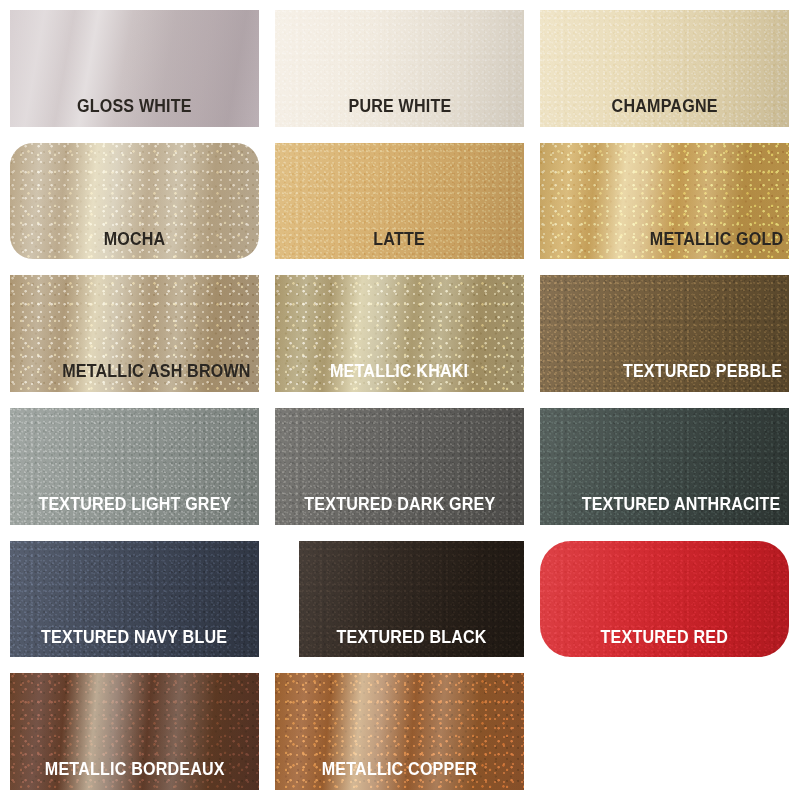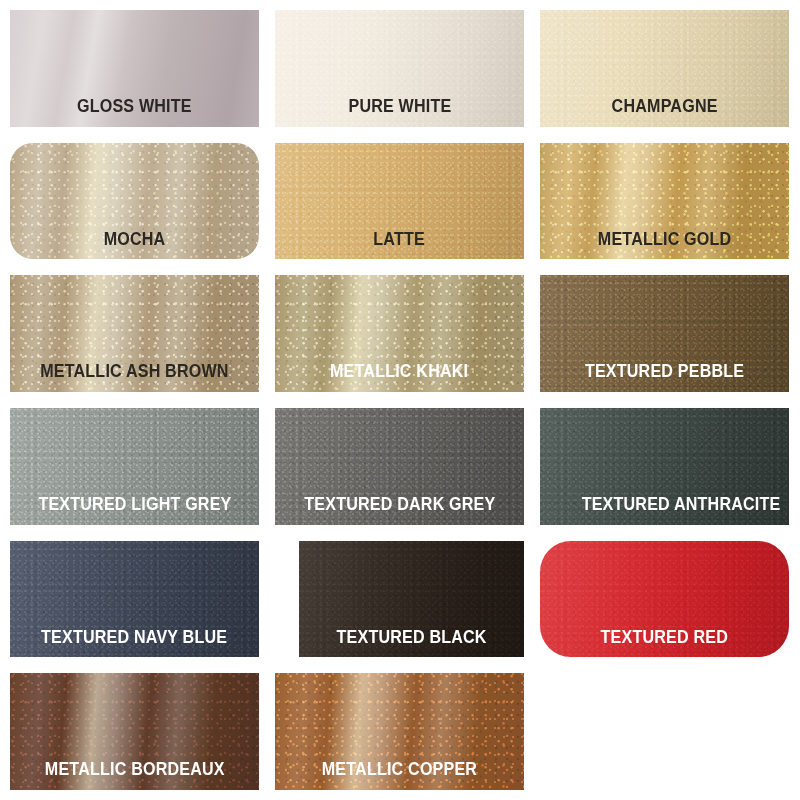--- a/index.html
+++ b/index.html
@@ -157,36 +157,36 @@
     <div class="swatch tex-sparkle" style="background: linear-gradient(103deg, rgb(198, 187, 171) 0%, rgb(189, 178, 162) 48%, rgb(178, 167, 150) 100%); border-radius: 23px;">
       <span class="grain"></span>
       <span class="sheen sheen-gold"></span>
       <span class="swatch-label label-dark" style="color: rgb(43, 39, 34);">MOCHA</span>
     </div>
     <div class="swatch tex-fine" style="background: linear-gradient(103deg, rgb(221, 185, 120) 0%, rgb(214, 174, 108) 48%, rgb(205, 163, 97) 100%);">
       <span class="grain"></span>
       <span class="sheen sheen-soft"></span>
       <span class="swatch-label label-dark" style="color: rgb(43, 39, 34);">LATTE</span>
     </div>
-    <div class="swatch tex-sparkle" style="background: linear-gradient(103deg, rgb(215, 184, 119) 0%, rgb(195, 154, 82) 48%, rgb(176, 140, 71) 100%);">
+    <div class="swatch tex-sparkle" style="background: linear-gradient(103deg, rgb(215, 184, 119) 0%, rgb(195, 154, 82) 48%, rgb(176, 140, 71) 100%); justify-content: flex-end;">
       <span class="grain"></span>
       <span class="sheen sheen-gold"></span>
       <span class="swatch-label label-dark" style="color: rgb(43, 39, 34);">METALLIC GOLD</span>
     </div>
-    <div class="swatch tex-sparkle" style="background: linear-gradient(103deg, rgb(182, 167, 146) 0%, rgb(171, 156, 135) 48%, rgb(158, 143, 122) 100%);">
+    <div class="swatch tex-sparkle" style="background: linear-gradient(103deg, rgb(182, 167, 146) 0%, rgb(171, 156, 135) 48%, rgb(158, 143, 122) 100%); justify-content: flex-end;">
       <span class="grain"></span>
       <span class="sheen sheen-gold"></span>
       <span class="swatch-label label-dark" style="color: rgb(43, 39, 34);">METALLIC ASH BROWN</span>
     </div>
     <div class="swatch tex-sparkle" style="background: linear-gradient(103deg, rgb(176, 166, 132) 0%, rgb(166, 156, 121) 48%, rgb(154, 144, 112) 100%);">
       <span class="grain"></span>
       <span class="sheen sheen-gold"></span>
       <span class="swatch-label label-light" style="color: rgb(255, 255, 255);">METALLIC KHAKI</span>
     </div>
-    <div class="swatch tex-fine" style="background: linear-gradient(103deg, rgb(122, 98, 64) 0%, rgb(109, 87, 54) 48%, rgb(95, 76, 46) 100%);">
+    <div class="swatch tex-fine" style="background: linear-gradient(103deg, rgb(122, 98, 64) 0%, rgb(109, 87, 54) 48%, rgb(95, 76, 46) 100%); justify-content: flex-end;">
       <span class="grain"></span>
       <span class="sheen sheen-soft"></span>
       <span class="swatch-label label-light" style="color: rgb(255, 255, 255);">TEXTURED PEBBLE</span>
     </div>
     <div class="swatch tex-fine" style="background: linear-gradient(103deg, rgb(151, 158, 154) 0%, rgb(141, 148, 144) 48%, rgb(131, 138, 134) 100%);">
       <span class="grain"></span>
       <span class="sheen sheen-soft"></span>
       <span class="swatch-label label-light" style="color: rgb(255, 255, 255);">TEXTURED LIGHT GREY</span>
     </div>
     <div class="swatch tex-fine" style="background: linear-gradient(103deg, rgb(107, 106, 102) 0%, rgb(96, 95, 92) 48%, rgb(84, 83, 80) 100%);">

